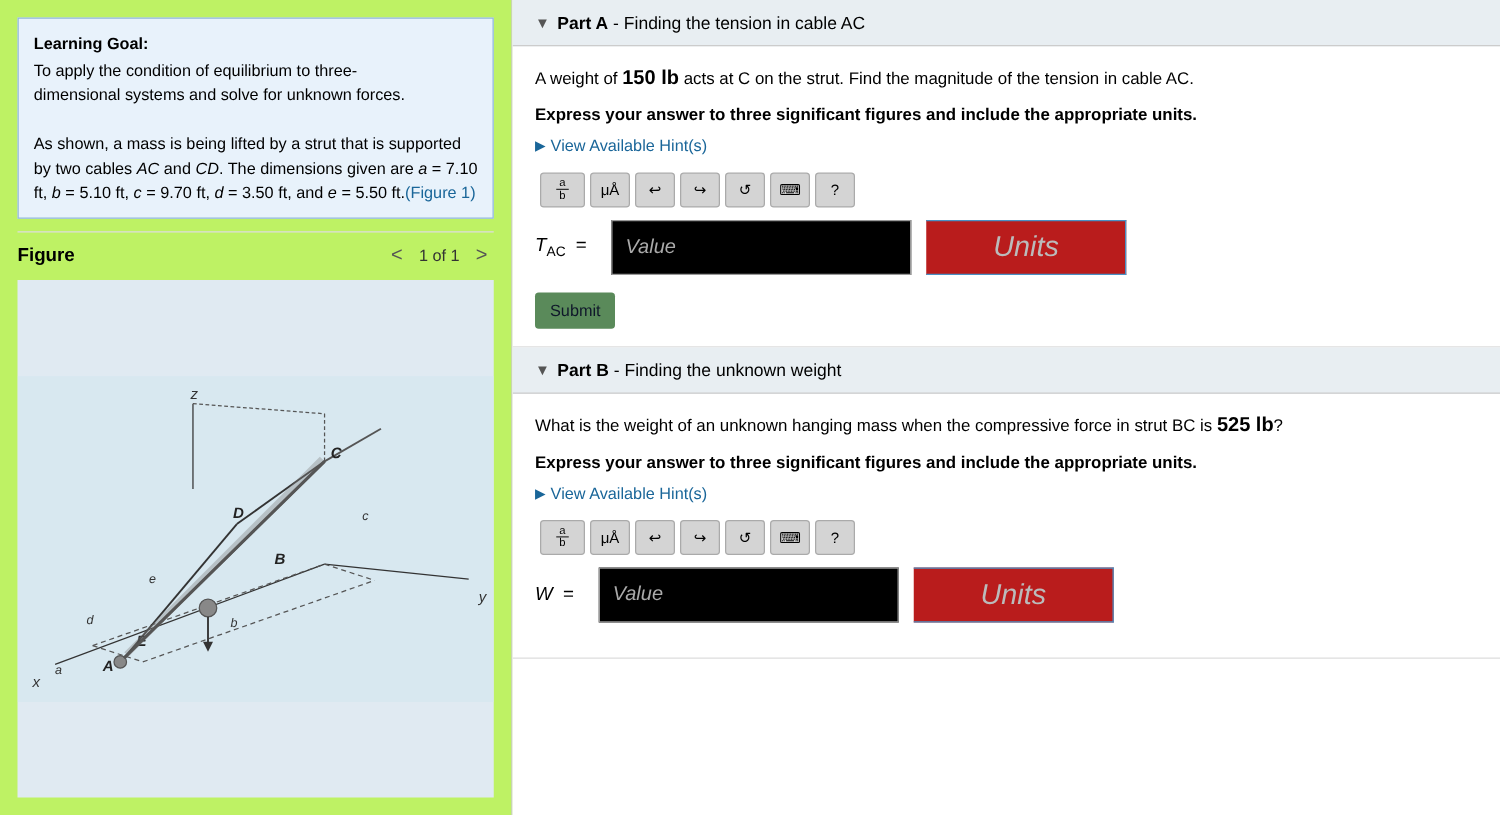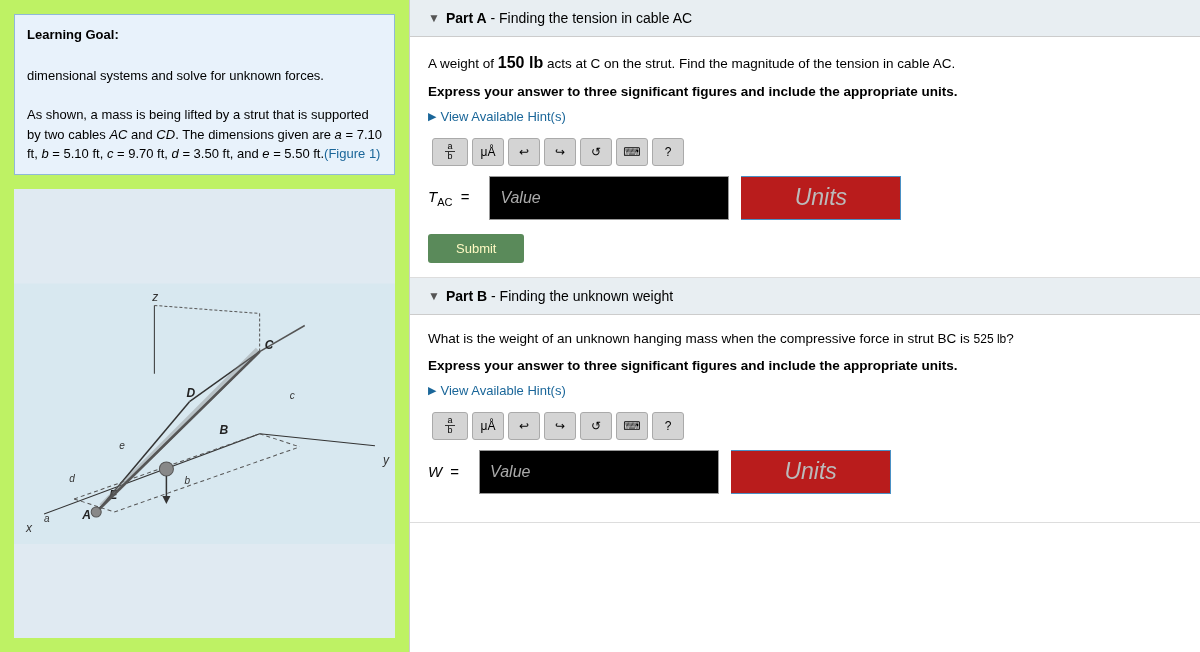--- a/index.html
+++ b/index.html
@@ -220,23 +220,23 @@
       align-items: center;
       justify-content: center;
       font-size: 23px;
       color: #999;
       background: #b91c1c;
       font-style: italic;
     }
 
     .submit-btn {
       background: #5a8a5a;
-      color: #fef9c3;
+      color: #0f172a;
       border: none;
-      padding: 7px 28px;
+      padding: 7px 12px;
       font-size: 13px;
       border-radius: 3px;
       cursor: pointer;
     }
 
     
     .frac-icon {
       display: inline-flex;
       flex-direction: column;
       align-items: center;
@@ -246,42 +246,50 @@
     .frac-icon .top { border-bottom: 1px solid #333; padding: 0 2px; }
     .frac-icon .bot { padding: 0 2px; }
 
     
     .figure-svg {
       width: 100%;
       height: 100%;
     }
 
     .compress-val {
-      font-size: 12px;
-      font-weight: normal;
+      font-size: 16px;
+      font-weight: bold;
     }
   </style>
 </head>
 <body>
 
 <div class="left-panel">
 
   <div class="learning-goal-box">
     <div class="goal-title">Learning Goal:</div>
     <div>
-      <br>
+      <span>To apply the condition of equilibrium to three-</span><br>
       <span>dimensional systems and solve for unknown forces.</span>
     </div>
     <br>
     <div style="font-size:13px; line-height:1.5;">
       As shown, a mass is being lifted by a strut that is supported by two cables <em>AC</em> and <em>CD</em>. The dimensions given are <em>a</em> = 7.10 ft, <em>b</em> = 5.10 ft, <em>c</em> = 9.70 ft, <em>d</em> = 3.50 ft, and <em>e</em> = 5.50 ft.<span style="color:#1a6699; cursor:pointer;margin-top:41px;">(Figure 1)</span>
     </div>
   </div>
 
   <div class="figure-section">
+    <div class="figure-header">
+      <span class="figure-title">Figure</span>
+      <div class="figure-nav">
+        <button class="nav-btn">&lt;</button>
+        <span>1 of 1</span>
+        <button class="nav-btn">&gt;</button>
+      </div>
+    </div>
     <div class="figure-canvas">
       
       <svg class="figure-svg" viewBox="0 0 380 260" xmlns="http://www.w3.org/2000/svg">
 
         <rect width="380" height="260" fill="#d8e8f0"></rect>
 
         <text x="138" y="18" font-size="12" font-style="italic" fill="#333">z</text>
         <text x="368" y="180" font-size="12" font-style="italic" fill="#333">y</text>
         <text x="12" y="248" font-size="12" font-style="italic" fill="#333">x</text>
 

